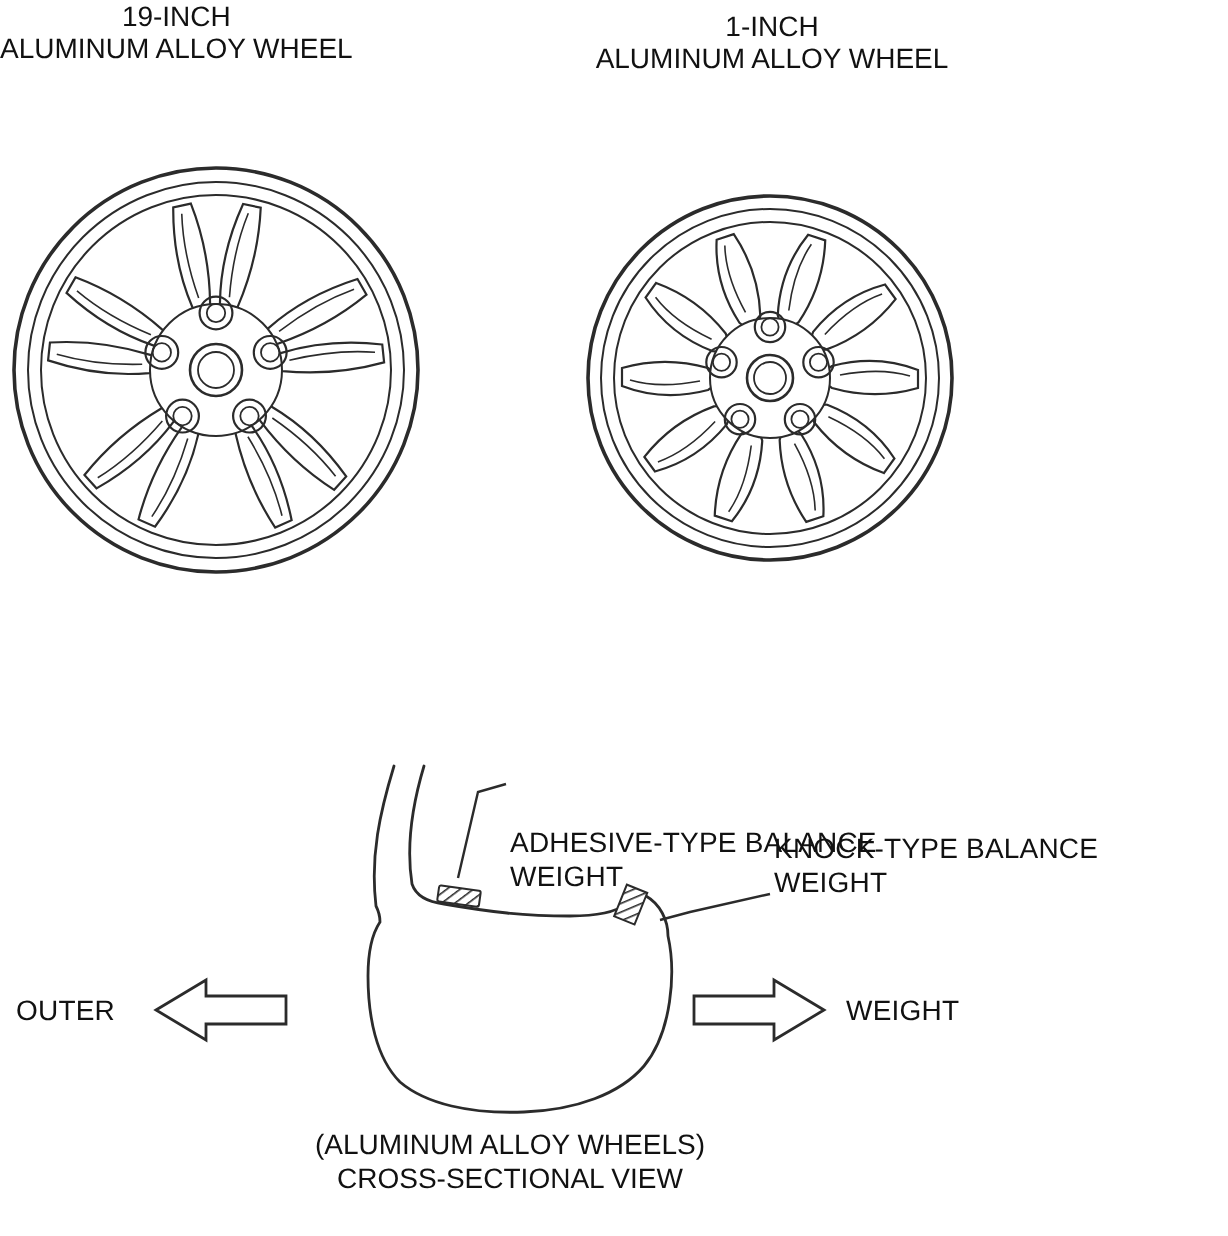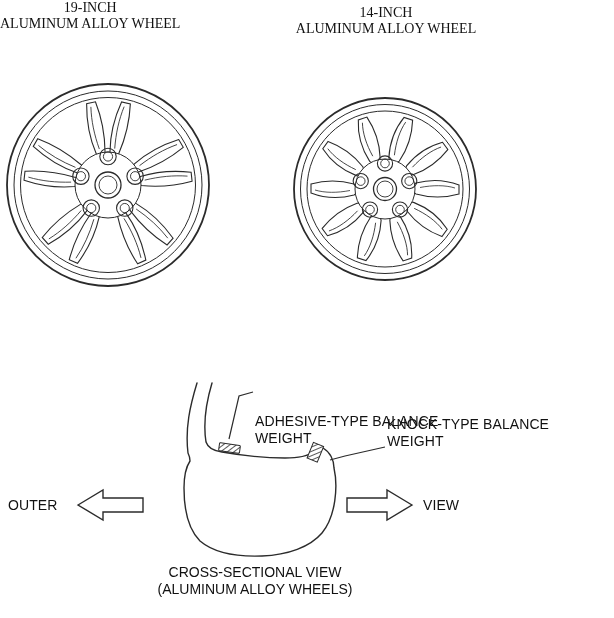--- a/index.html
+++ b/index.html
@@ -6,35 +6,35 @@
   .canvas{
     position:relative;
     width:614px;height:618px;
     background:#ffffff;
     font-family:"Liberation Sans","DejaVu Sans",sans-serif;
     color:#111;
     overflow:hidden;
   }
   .abs{position:absolute;}
   .label{position:absolute;font-size:14px;line-height:17px;letter-spacing:0.1px;}
-  .wheel-title{position:absolute;text-align:center;font-size:14px;line-height:16px;font-family:Liberation Serif, serif;}
+  .wheel-title{position:absolute;text-align:center;font-size:14px;line-height:16px;}
   .caption{position:absolute;text-align:center;font-size:14px;line-height:17px;}
   svg{display:block;}
 </style>
 </head>
 <body>
 
 <div class="canvas">
 
   <div class="wheel-title" style="left:0;top:5;width:218;">
     <div>19-INCH</div>
     <div>ALUMINUM ALLOY WHEEL</div>
   </div>
   <div class="wheel-title" style="left:280px;top:5px;width:212px;">
-    <div>14-INCH</div>
+    <div>1-INCH</div>
     <div>ALUMINUM ALLOY WHEEL</div>
   </div>
 
   <svg class="abs" style="left:4px;top:81px;" width="208" height="208" viewBox="0 0 208 208">
     <defs>
       <g id="blade19">
         <path d="M-5,-33 C-8,-48 -8,-66 -4,-84 L5,-84 C8,-66 7,-48 4,-33 C1,-28 -2,-28 -5,-33 Z" fill="#ffffff" stroke="#2b2b2b" stroke-width="1.1"></path>
         <path d="M-1,-37 C-3,-52 -3,-66 -0.5,-80" fill="none" stroke="#2b2b2b" stroke-width="0.8"></path>
       </g>
       <g id="pair19">
@@ -142,20 +142,20 @@
 
     <polygon points="412,137 387,122 387,130 347,130 347,144 387,144 387,152" fill="#ffffff" stroke="#2b2b2b" stroke-width="1.4"></polygon>
   </svg>
 
   <div class="label" style="left:255px;top:372px;width:195px;margin-top:41px;">ADHESIVE-TYPE BALANCE WEIGHT</div>
 
   <div class="label" style="left:387px;top:416px;width:175px;">KNOCK-TYPE BALANCE WEIGHT</div>
 
   <div class="label" style="left:8px;top:497px;text-align:right;">OUTER</div>
 
-  <div class="label" style="left:423px;top:497px;">VIEW</div>
+  <div class="label" style="left:423px;top:497px;">WEIGHT</div>
 
   <div class="caption" style="left:95px;top:564px;width:320px;">
+    <div>(ALUMINUM ALLOY WHEELS)</div>
     <div>CROSS-SECTIONAL VIEW</div>
-    <div>(ALUMINUM ALLOY WHEELS)</div>
   </div>
 
 </div>
 
 </body></html>

